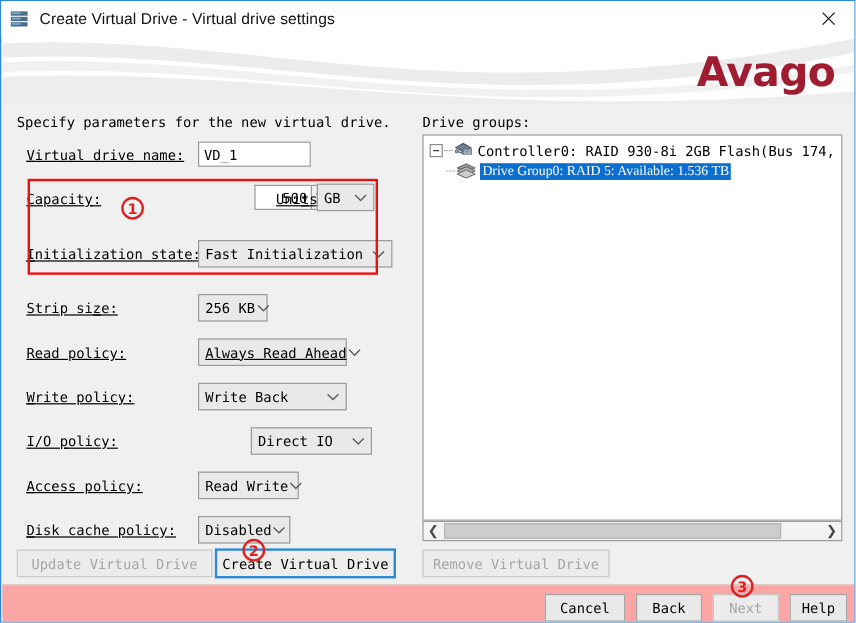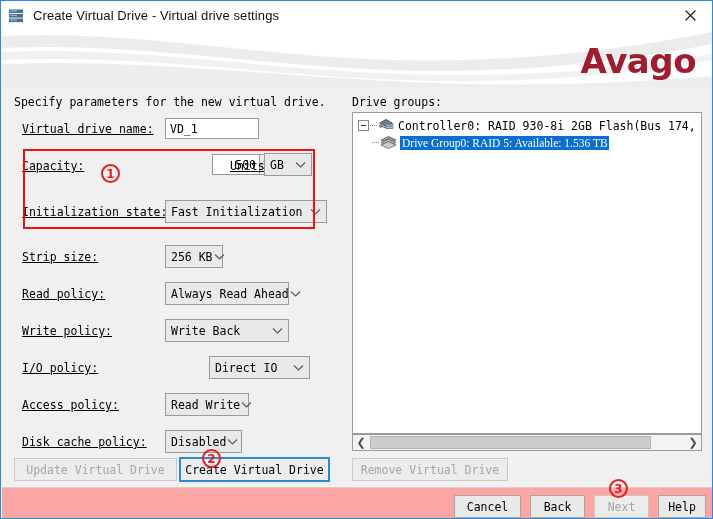--- a/index.html
+++ b/index.html
@@ -339,21 +339,21 @@
     <div class="combo" style="left:163px; top:158px; width:58px;">
       <span class="cval">256 KB</span>
       <span class="chev">
         <svg width="11" height="8" viewBox="0 0 11 8">
             <polyline points="1,1.5 5.5,6 10,1.5" fill="none" stroke="#5c5c5c" stroke-width="1.2"></polyline>
           </svg>
       </span>
     </div>
 
     <div class="mono field-label" style="left:20px; top:200px;">R<u>e</u>ad policy:</div>
-    <div class="combo" style="left:163px; top:195px; width:124px;">
+    <div class="combo" style="left:163px; top:195px; width:124px;text-decoration:underline;">
       <span class="cval">Always Read Ahead</span>
       <span class="chev">
         <svg width="11" height="8" viewBox="0 0 11 8">
             <polyline points="1,1.5 5.5,6 10,1.5" fill="none" stroke="#5c5c5c" stroke-width="1.2"></polyline>
           </svg>
       </span>
     </div>
 
     <div class="mono field-label" style="left:20px; top:237px;"><u>W</u>rite policy:</div>
     <div class="combo" style="left:163px; top:232px; width:124px;">

